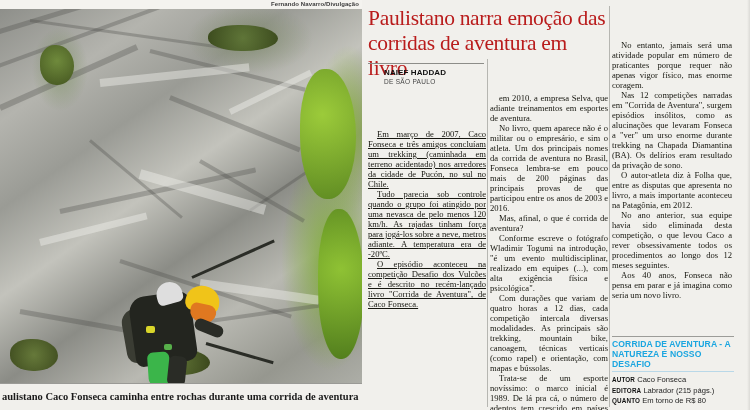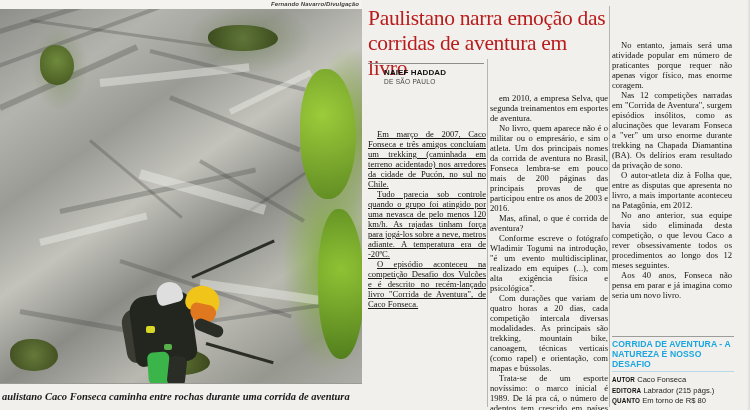--- a/index.html
+++ b/index.html
@@ -5,21 +5,21 @@
   html,body{margin:0;padding:0;}
   body{
     width:750px;height:410px;overflow:hidden;
     background:#efeeea;
     font-family:"Liberation Serif", serif;
     position:relative;
   }
   .page{position:absolute;inset:0;background:#f1f0ec;}
 
   
-  .photo-block{position:absolute;left:0;top:0;width:362px;height:410px;font-style:italic;}
+  .photo-block{position:absolute;left:0;top:0;width:362px;height:410px;}
   .photo-credit{
     position:absolute;left:0;top:0;width:362px;height:9px;
     text-align:right;font-family:"Liberation Sans",sans-serif;
     font-size:6px;font-weight:bold;color:#3b3b3b;
     letter-spacing:.1px;line-height:9px;padding-right:3px;
     box-sizing:border-box;background:#f4f3ef;
   }
   .photo{
     position:absolute;left:0;top:9px;width:362px;height:374px;
     overflow:hidden;
@@ -180,25 +180,25 @@
 
     <div class="vrule" style="left:121px;top:59px;height:348px;"></div>
     <div class="vrule" style="left:243px;top:6px;height:401px;"></div>
 
     <div class="col col1">
         <p>Em março de 2007, Caco Fonseca e três amigos concluíam um trekking (caminhada em terreno acidentado) nos arredores da cidade de Pucón, no sul no Chile.</p>
         <p>Tudo parecia sob controle quando o grupo foi atingido por uma nevasca de pelo menos 120 km/h. As rajadas tinham força para jogá-los sobre a neve, metros adiante. A temperatura era de -20ºC.</p>
         <p>O episódio aconteceu na competição Desafio dos Vulcões e é descrito no recém-lançado livro "Corrida de Aventura", de Caco Fonseca.</p>
       </div>
     <div class="col col2">
-        <p>em 2010, a empresa Selva, que segunda treinamentos em esportes de aventura.</p>
+        <p>em 2010, a empresa Selva, que adiante treinamentos em esportes de aventura.</p>
         <p>No livro, quem aparece não é o militar ou o empresário, e sim o atleta. Um dos principais nomes da corrida de aventura no Brasil, Fonseca lembra-se em pouco mais de 200 páginas das principais provas de que participou entre os anos de 2003 e 2016.</p>
         <p>Mas, afinal, o que é corrida de aventura?</p>
         <p>Conforme escreve o fotógrafo Wladimir Togumi na introdução, "é um evento multidisciplinar, realizado em equipes (...), com alta exigência física e psicológica".</p>
-        <p>Com durações que variam de quatro horas a 20 dias, cada competição intercala diversas modalidades. As principais são trekking, mountain bike, canoagem, técnicas verticais (como rapel) e orientação, com mapas e bússolas.</p>
+        <p>Com durações que variam de quatro horas a 12 dias, cada competição intercala diversas modalidades. As principais são trekking, mountain bike, canoagem, técnicas verticais (como rapel) e orientação, com mapas e bússolas.</p>
         <p>Trata-se de um esporte novíssimo: o marco inicial é 1989. De lá pra cá, o número de adeptos tem crescido em países como Austrália, Nova Zelândia e Brasil.</p>
       </div>
     <div class="col col3">
         <p>No entanto, jamais será uma atividade popular em número de praticantes porque requer não apenas vigor físico, mas enorme coragem.</p>
         <p>Nas 12 competições narradas em "Corrida de Aventura", surgem episódios insólitos, como as alucinações que levaram Fonseca a "ver" um urso enorme durante trekking na Chapada Diamantina (BA). Os delírios eram resultado da privação de sono.</p>
         <p>O autor-atleta diz à Folha que, entre as disputas que apresenta no livro, a mais importante aconteceu na Patagônia, em 2012.</p>
         <p>No ano anterior, sua equipe havia sido eliminada desta competição, o que levou Caco a rever obsessivamente todos os procedimentos ao longo dos 12 meses seguintes.</p>
         <p>Aos 40 anos, Fonseca não pensa em parar e já imagina como seria um novo livro.</p>
       </div>
 

